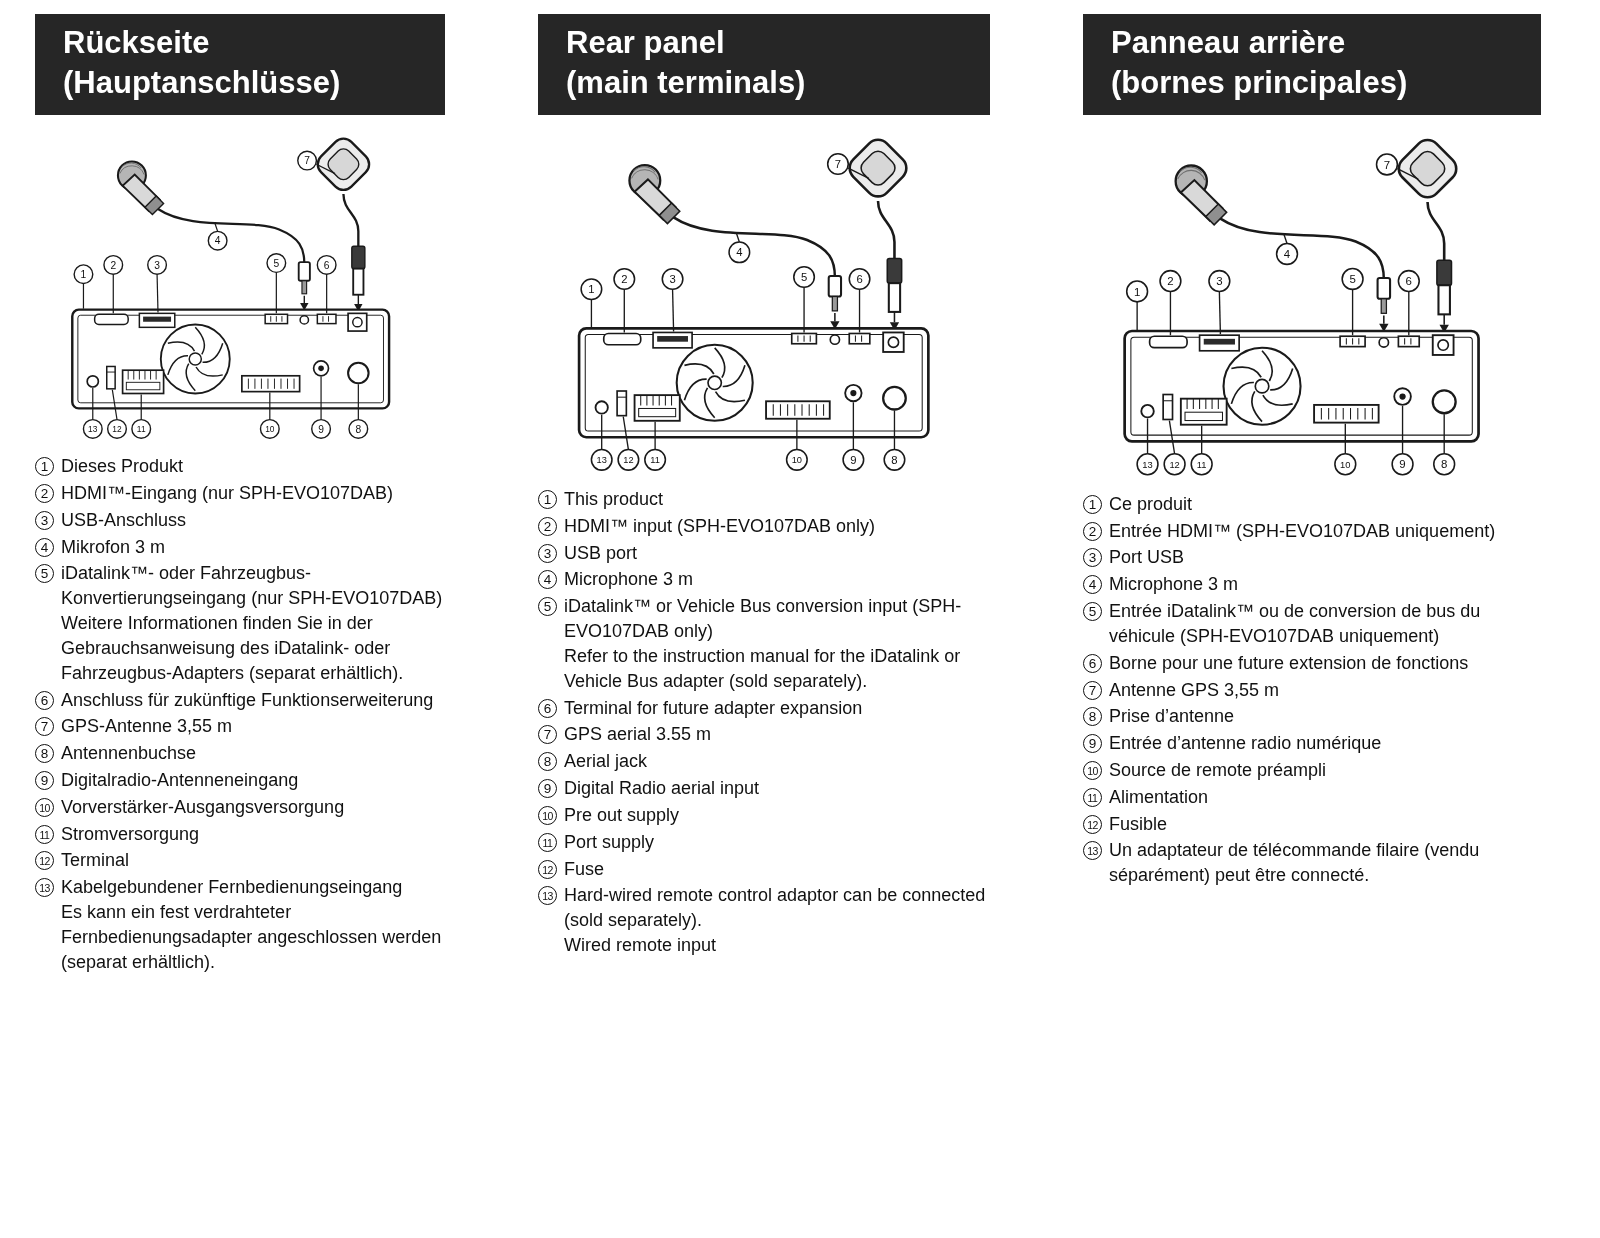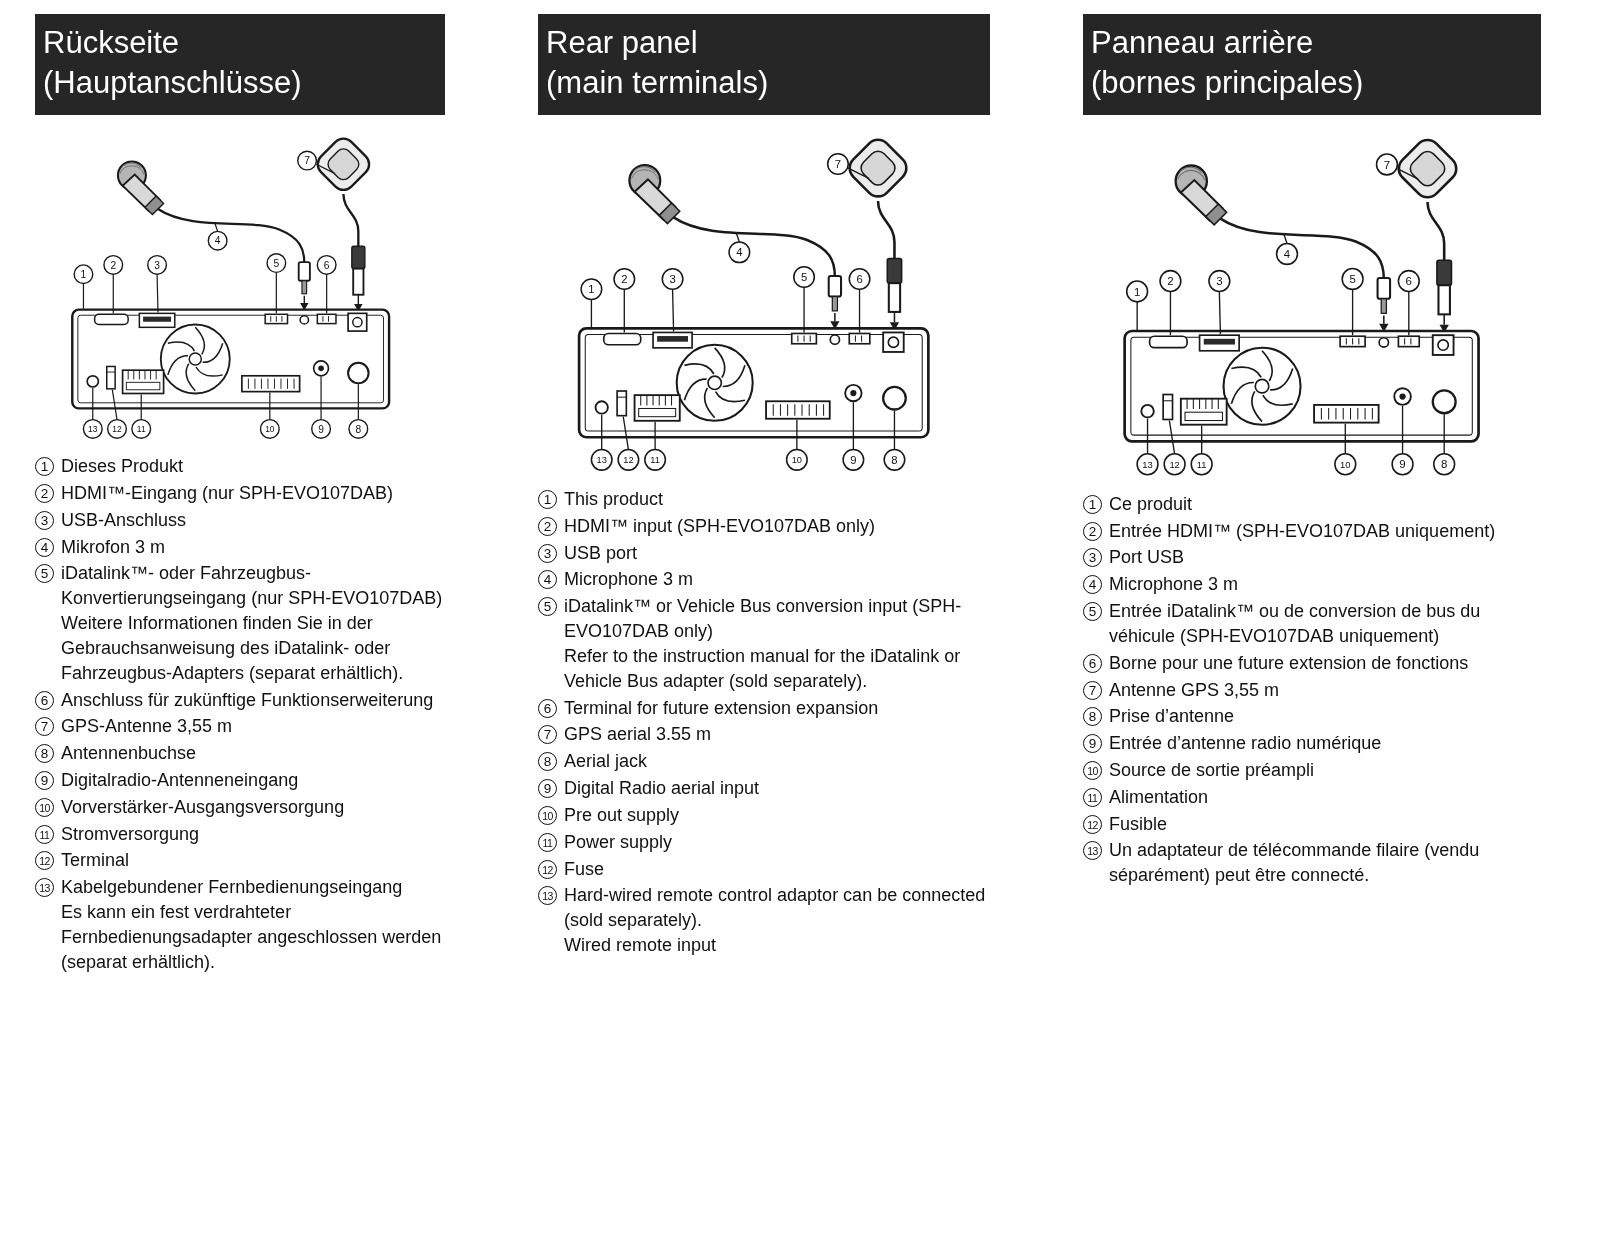--- a/index.html
+++ b/index.html
@@ -11,24 +11,24 @@
   .columns {
     display:grid;
     grid-template-columns:410px 452px 458px;
     column-gap:93px;
     padding:14px 0 0 35px;
     box-sizing:border-box;
   }
   .banner {
     background:#262626;
     color:#fff;
-    font-weight:400;
+    font-weight:700;
     font-size:31px;
     line-height:1.3;
-    padding:9px 16px 11px 8px;
+    padding:9px 16px 11px 28px;
   }
   .diagram { margin:12px 0 6px 0; }
   .diagram svg { width:100%; display:block; }
   svg text {
     font-family:"Liberation Sans","DejaVu Sans",sans-serif;
     fill:#111;
   }
   ol.items {
     list-style:none;
     margin:6px 0 0 0;
@@ -520,21 +520,21 @@
     <span class="num">5</span>
     <div class="txt">
       <div>iDatalink™ or Vehicle Bus conversion input (SPH-EVO107DAB only)</div>
       <div>Refer to the instruction manual for the iDatalink or Vehicle Bus adapter (sold separately).</div>
     </div>
   </li>
 
   <li class="item">
     <span class="num">6</span>
     <div class="txt">
-      <div>Terminal for future extension expansion</div>
+      <div>Terminal for future adapter expansion</div>
 
     </div>
   </li>
 
   <li class="item">
     <span class="num">7</span>
     <div class="txt">
       <div>GPS aerial 3.55 m</div>
 
     </div>
@@ -560,21 +560,21 @@
     <span class="num two-digit">10</span>
     <div class="txt">
       <div>Pre out supply</div>
 
     </div>
   </li>
 
   <li class="item">
     <span class="num two-digit">11</span>
     <div class="txt">
-      <div>Power supply</div>
+      <div>Port supply</div>
 
     </div>
   </li>
 
   <li class="item">
     <span class="num two-digit">12</span>
     <div class="txt">
       <div>Fuse</div>
 
     </div>
@@ -816,21 +816,21 @@
     <span class="num">9</span>
     <div class="txt">
       <div>Entrée d’antenne radio numérique</div>
 
     </div>
   </li>
 
   <li class="item">
     <span class="num two-digit">10</span>
     <div class="txt">
-      <div>Source de sortie préampli</div>
+      <div>Source de remote préampli</div>
 
     </div>
   </li>
 
   <li class="item">
     <span class="num two-digit">11</span>
     <div class="txt">
       <div>Alimentation</div>
 
     </div>

